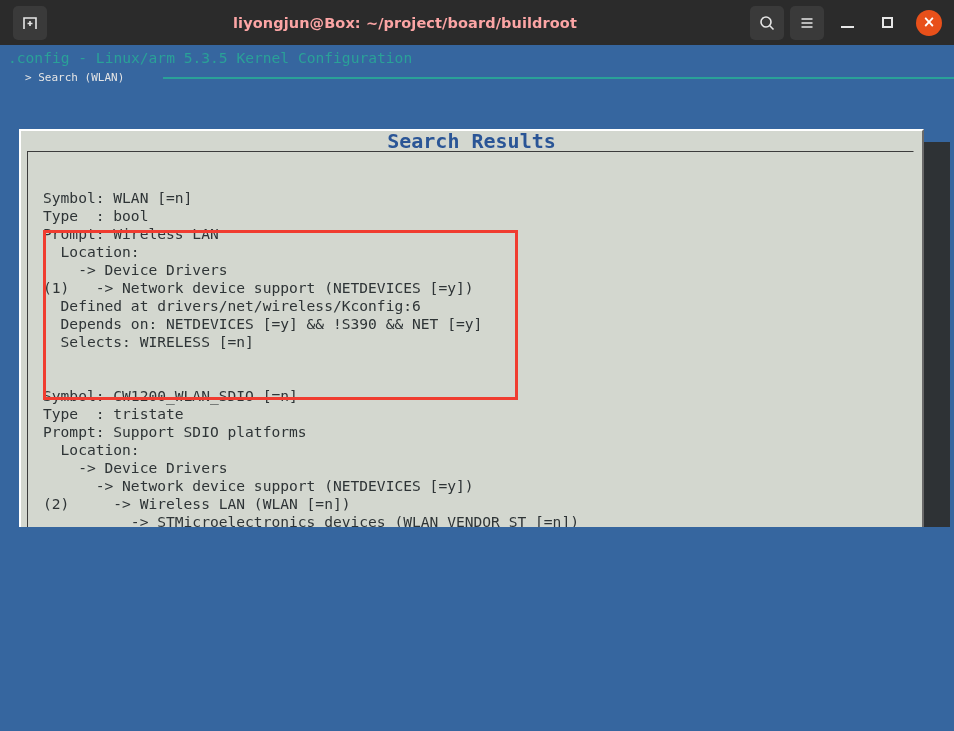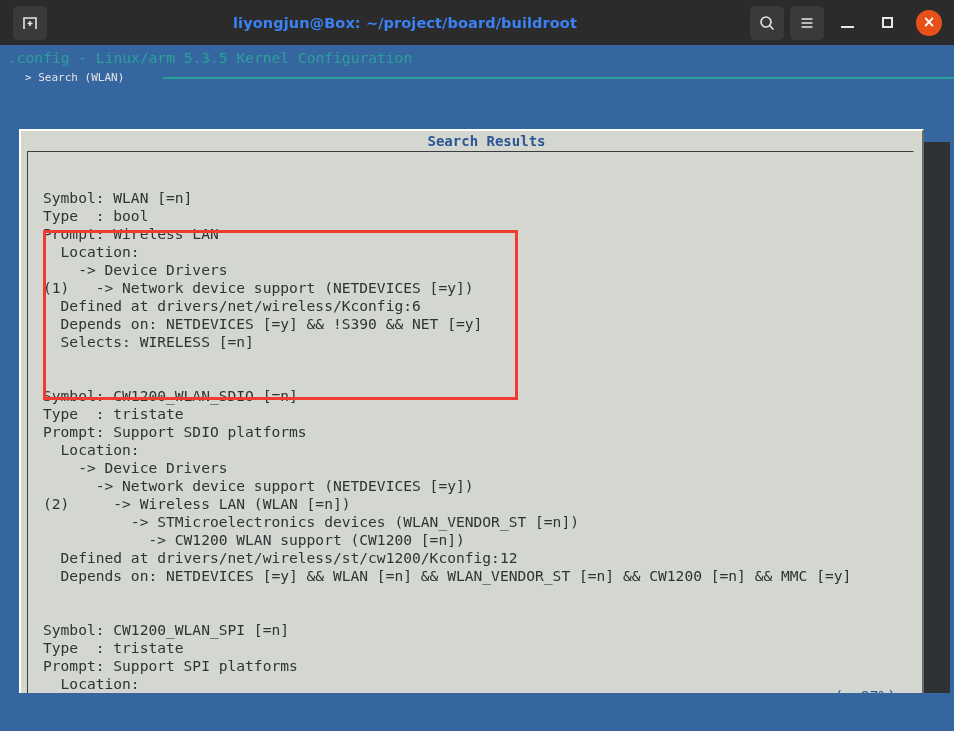--- a/index.html
+++ b/index.html
@@ -38,21 +38,21 @@
     width: 34px; height: 34px;
     border-radius: 5px;
     background: #3a3a3a;
     display: flex;
     align-items: center;
     justify-content: center;
   }
   #titlebar-title {
     flex: 1;
     text-align: center;
-    color: #3b82f6;
+    color: #fca5a5;
     font-family: "DejaVu Sans", "Liberation Sans", sans-serif;
     font-size: 14.5px;
     font-weight: bold;
     letter-spacing: 0.1px;
     white-space: nowrap;
   }
   #titlebar-right {
     display: flex;
     align-items: center;
     gap: 6px;
@@ -87,21 +87,21 @@
   }
   .max-box {
     width: 11px; height: 11px;
     border: 2px solid #e6e6e6;
   }
 
   
   #term {
     position: absolute;
     left: 0; top: 45px;
-    width: 954px; height: 648px;
+    width: 954px; height: 482px;
     background: #36669f;
     overflow: hidden;
   }
   #kheader {
     position: absolute;
     left: 8px; top: 3px;
     color: #2aa198;
     font-size: 14.6px;
     line-height: 20px;
     white-space: pre;
@@ -135,25 +135,25 @@
     left: 19px; top: 84px;
     width: 905px; height: 607px;
     background: #d3d7cf;
     border-top: 2px solid #ffffff;
     border-left: 2px solid #ffffff;
     border-right: 2px solid #6a6a6a;
     border-bottom: 2px solid #6a6a6a;
   }
   #dlg-title {
     position: absolute;
-    left: 15px; top: 1px;
+    left: 0; top: 1px;
     width: 901px;
     text-align: center;
     color: #2a5596;
-    font-size: 14px;
+    font-size: 20px;
     font-weight: bold;
     line-height: 18px;
     white-space: pre;
   }
 
   
   #textframe {
     position: absolute;
     left: 6px; top: 20px;
     width: 887px; height: 558px;

